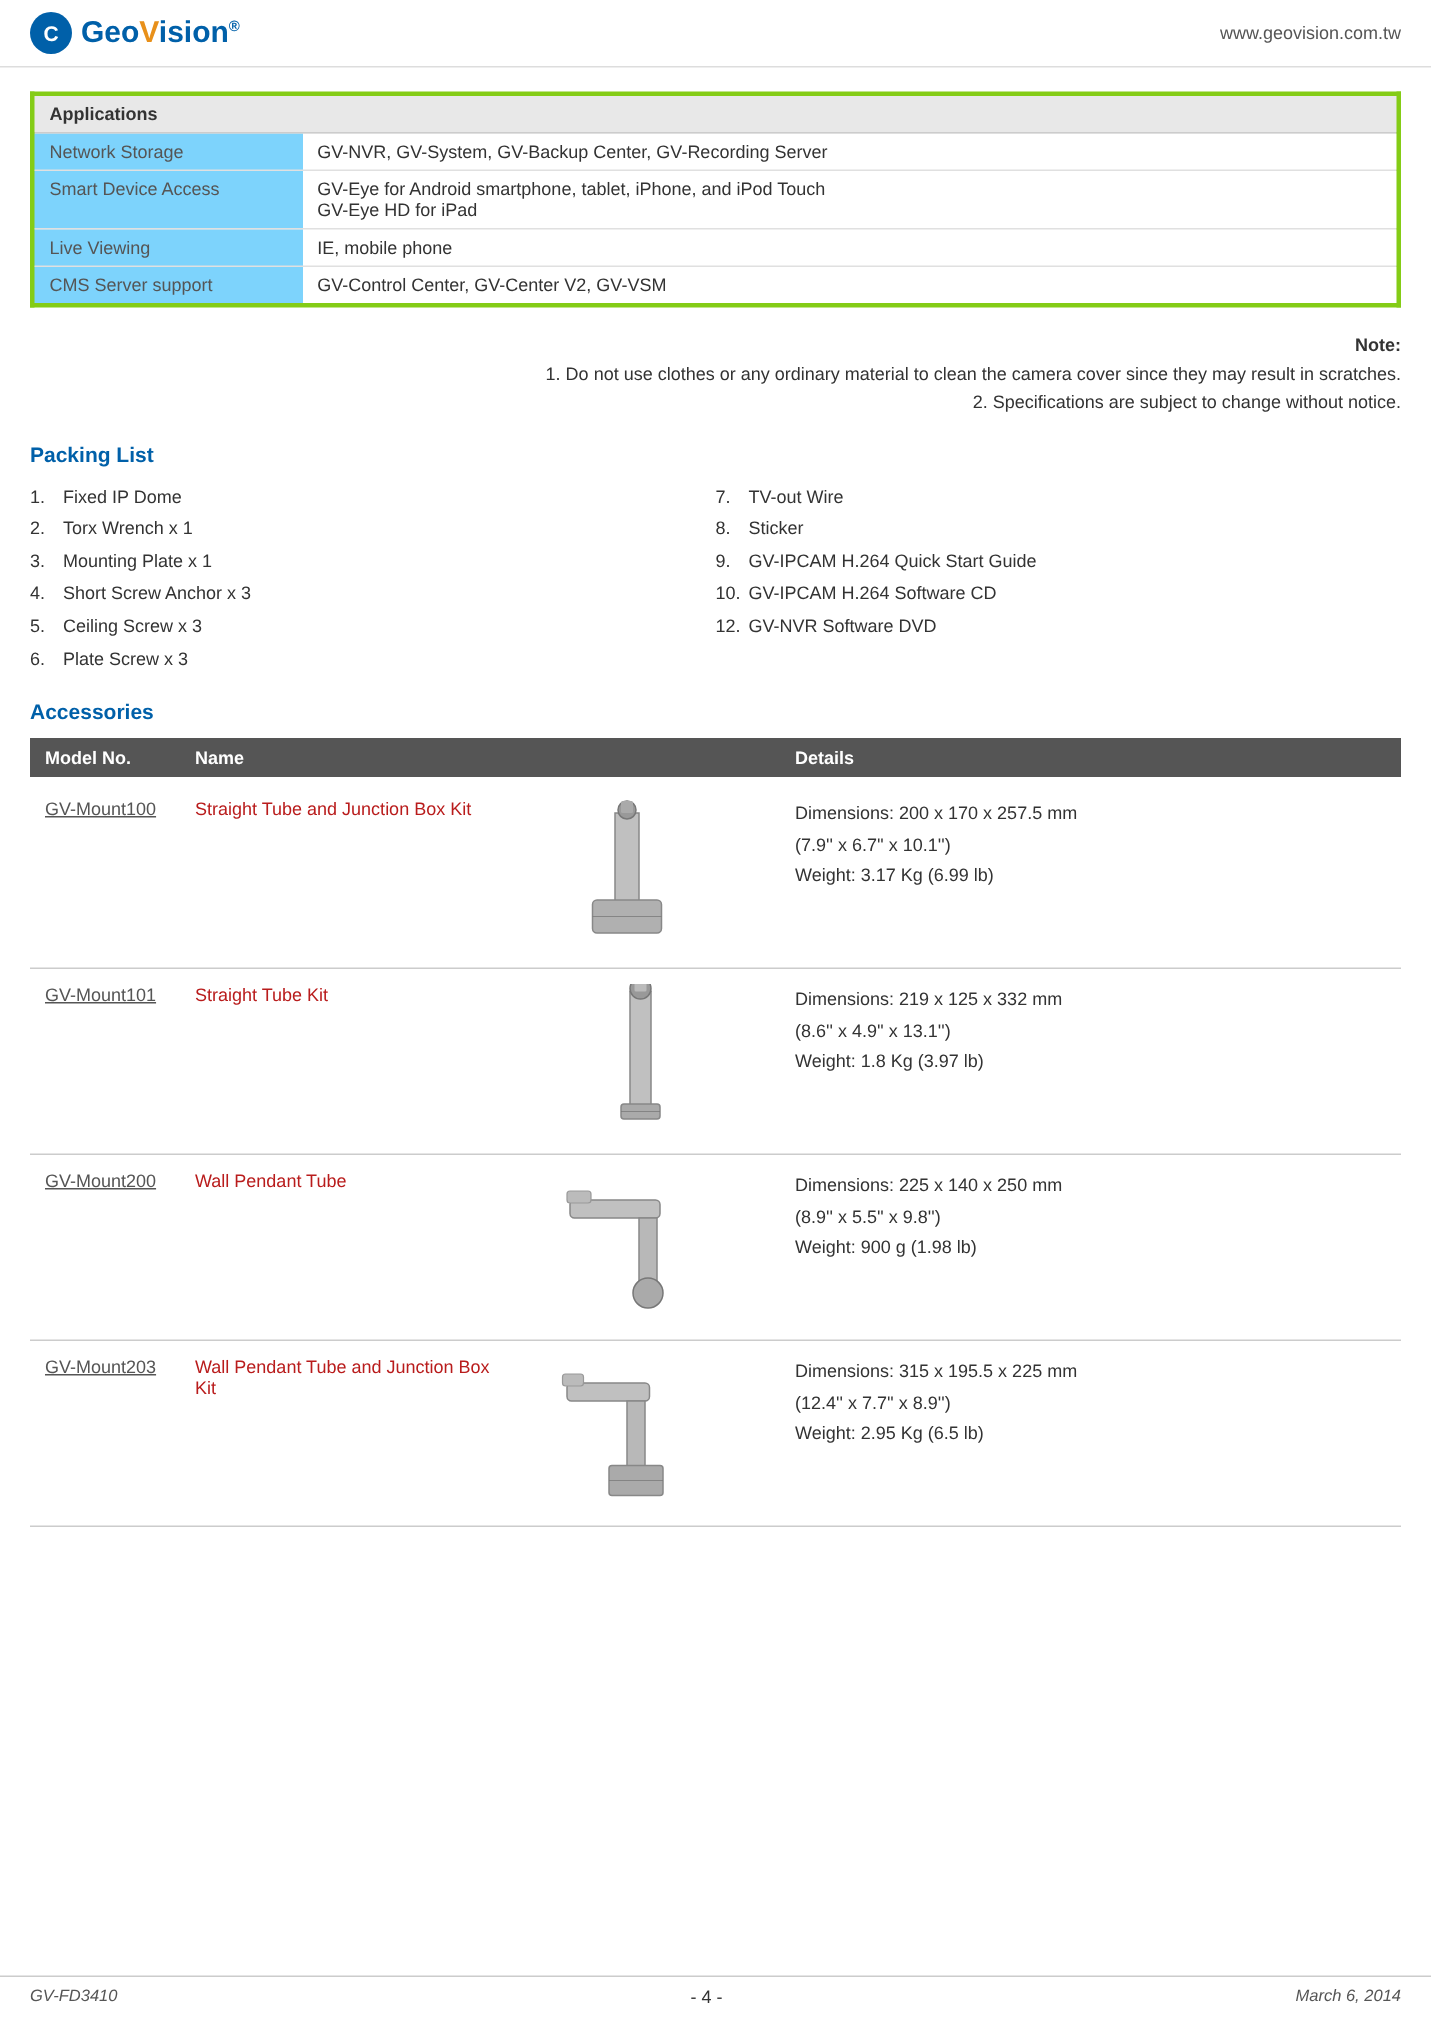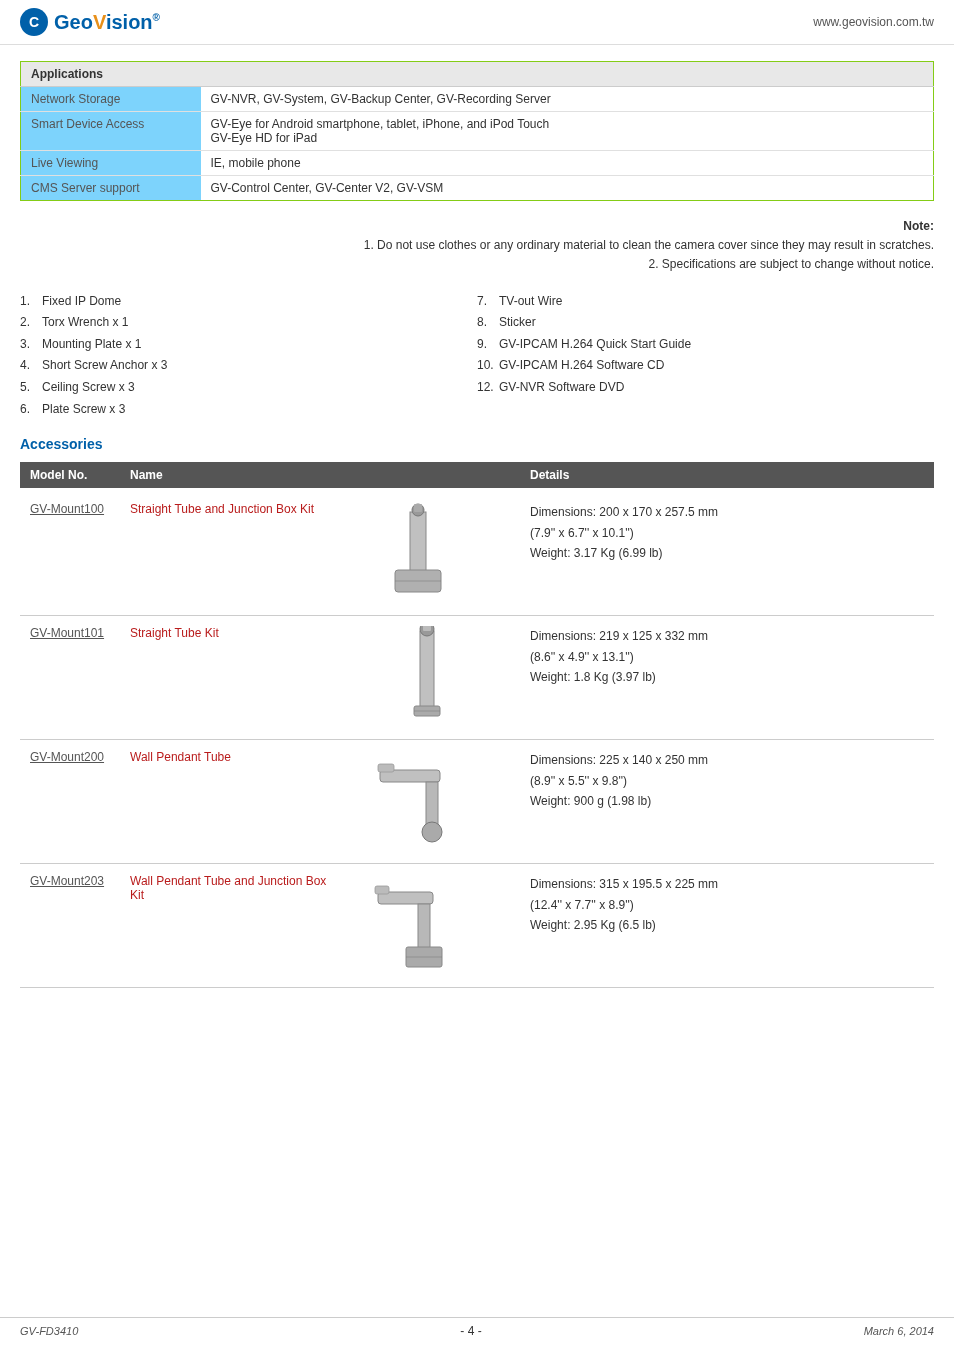--- a/index.html
+++ b/index.html
@@ -55,21 +55,21 @@
     
     .content {
       padding: 16px 20px;
     }
 
     
     .applications-table {
       width: 100%;
       border-collapse: collapse;
       margin-bottom: 16px;
-      border: 1px solid #84cc16;
+      border: 3px solid #84cc16;
     }
     .applications-table th {
       background: #e8e8e8;
       text-align: left;
       padding: 5px 10px;
       font-size: 12px;
       font-weight: bold;
       border-bottom: 1px solid #ccc;
     }
     .applications-table td {
@@ -232,20 +232,21 @@
   </table>
 
   <div class="note-section">
     <p style="font-weight:bold;">Note:</p>
     <div id="note-lines">
         <p>1. Do not use clothes or any ordinary material to clean the camera cover since they may result in scratches.</p>
         <p>2. Specifications are subject to change without notice.</p>
       </div>
   </div>
 
+  <div class="section-title">Packing List</div>
   <div class="packing-list">
     <div class="packing-col">
       <div id="packing-left">
           <div class="item">
             <span class="item-num">1.</span>
             <span>Fixed IP Dome</span>
           </div>
           <div class="item">
             <span class="item-num">2.</span>
             <span>Torx Wrench x 1</span>

